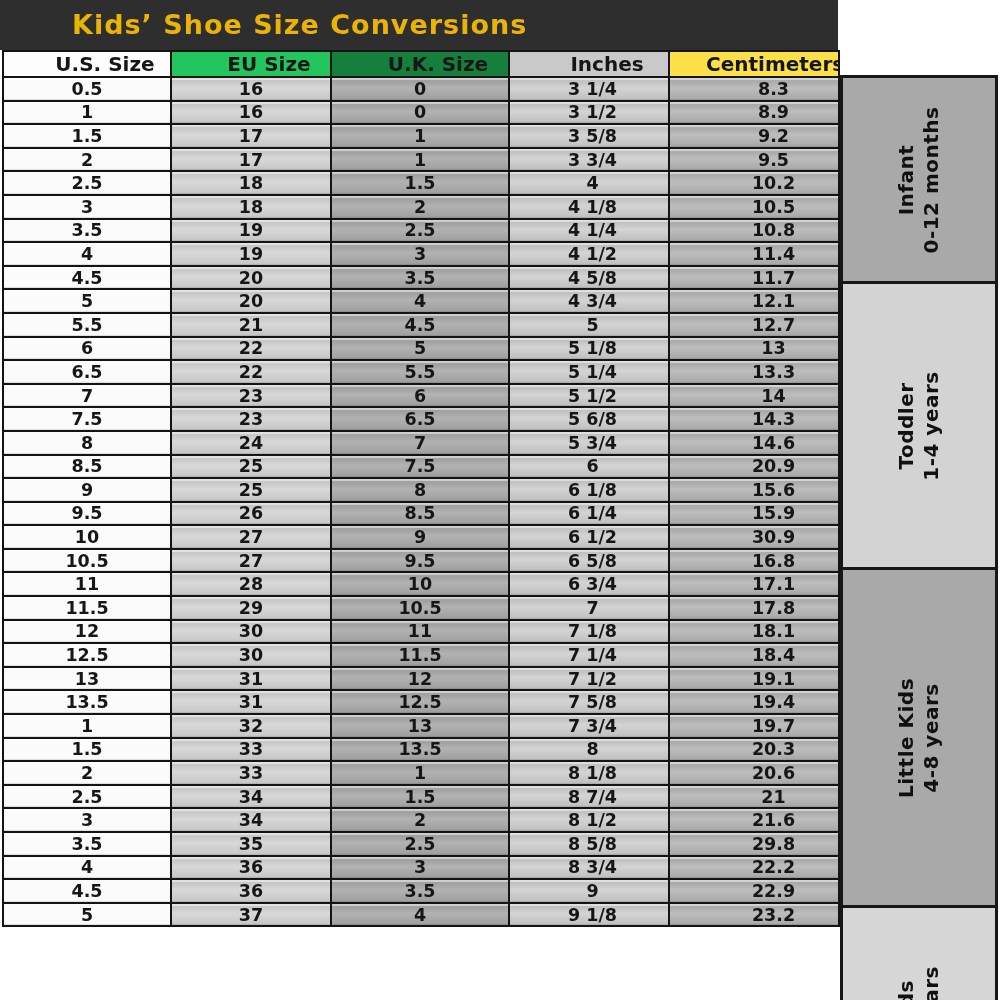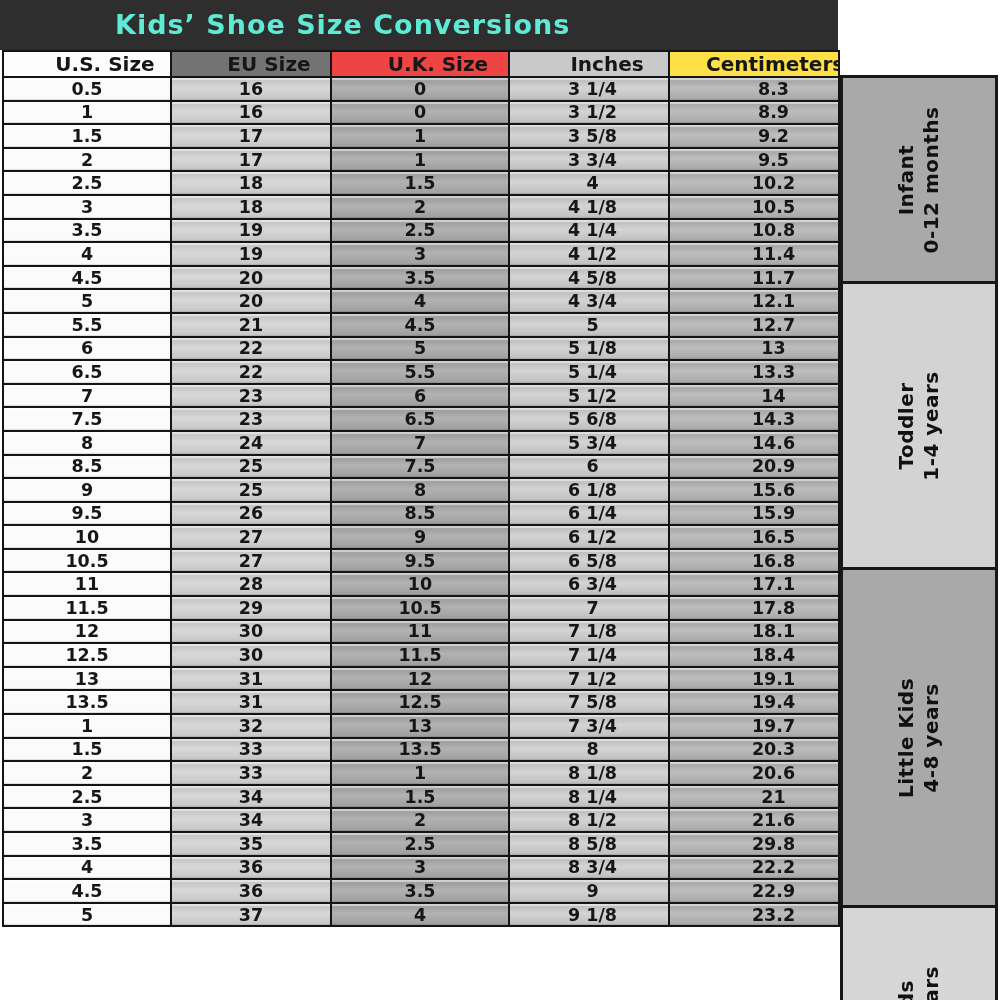--- a/index.html
+++ b/index.html
@@ -5,44 +5,44 @@
   * { margin:0; padding:0; box-sizing:border-box; }
   body { background:#ffffff; font-family:"DejaVu Sans", sans-serif; }
   .screen {
     position:relative; width:1000px; height:1000px;
     overflow:hidden; background:#ffffff; color:#161616;
   }
 
   
   .title-bar {
     position:absolute; left:0; top:0; width:838px; height:50px;
-    background:#2e2e2e; color:#5eead4;
+    background:#2e2e2e; color:#eab308;
     font-size:27px; font-weight:bold; letter-spacing:1px;
-    line-height:50px; padding-left:115px; white-space:nowrap;
+    line-height:50px; padding-left:72px; white-space:nowrap;
   }
 
   
   table.size-table {
     position:absolute; left:2px; top:50px;
     border-collapse:collapse; table-layout:fixed; width:836px;
   }
   .size-table th, .size-table td {
     border:2px solid #141414;
     text-align:center; vertical-align:middle;
     font-weight:bold; overflow:hidden; white-space:nowrap;
   }
   .size-table th { height:26px; font-size:20px;padding-left:36px; }
   .size-table td {
     height:23.6px; font-size:17.5px;
     box-shadow: inset 0 2px 1px rgba(255,255,255,0.55), inset 0 -1px 1px rgba(0,0,0,0.12);
   }
   
   .hdr-us { background:#fdfdfd; }
-  .hdr-eu { background:#737373; }
-  .hdr-uk { background:#ef4444; }
+  .hdr-eu { background:#22c55e; }
+  .hdr-uk { background:#15803d; }
   .hdr-in { background:#c9c9c9; }
   .hdr-cm { background:#fde047; }
   
   .col-us { background:#fbfbfb; }
   .col-eu { background:linear-gradient(180deg,#bfbfbf 0%,#d8d8d8 45%,#c6c6c6 100%); }
   .col-uk { background:linear-gradient(180deg,#979797 0%,#b2b2b2 45%,#9e9e9e 100%); }
   .col-in { background:linear-gradient(180deg,#b8b8b8 0%,#d4d4d4 45%,#bfbfbf 100%);padding-left:7px; }
   .col-cm { background:linear-gradient(180deg,#a0a0a0 0%,#bdbdbd 45%,#a8a8a8 100%);padding-left:39px; }
 
   
@@ -218,21 +218,21 @@
           <td class="col-eu">26</td>
           <td class="col-uk">8.5</td>
           <td class="col-in">6 1/4</td>
           <td class="col-cm">15.9</td>
         </tr>
         <tr>
           <td class="col-us">10</td>
           <td class="col-eu">27</td>
           <td class="col-uk">9</td>
           <td class="col-in">6 1/2</td>
-          <td class="col-cm">16.5</td>
+          <td class="col-cm">30.9</td>
         </tr>
         <tr>
           <td class="col-us">10.5</td>
           <td class="col-eu">27</td>
           <td class="col-uk">9.5</td>
           <td class="col-in">6 5/8</td>
           <td class="col-cm">16.8</td>
         </tr>
         <tr>
           <td class="col-us">11</td>
@@ -294,21 +294,21 @@
           <td class="col-us">2</td>
           <td class="col-eu">33</td>
           <td class="col-uk">1</td>
           <td class="col-in">8 1/8</td>
           <td class="col-cm">20.6</td>
         </tr>
         <tr>
           <td class="col-us">2.5</td>
           <td class="col-eu">34</td>
           <td class="col-uk">1.5</td>
-          <td class="col-in">8 1/4</td>
+          <td class="col-in">8 7/4</td>
           <td class="col-cm">21</td>
         </tr>
         <tr>
           <td class="col-us">3</td>
           <td class="col-eu">34</td>
           <td class="col-uk">2</td>
           <td class="col-in">8 1/2</td>
           <td class="col-cm">21.6</td>
         </tr>
         <tr>

